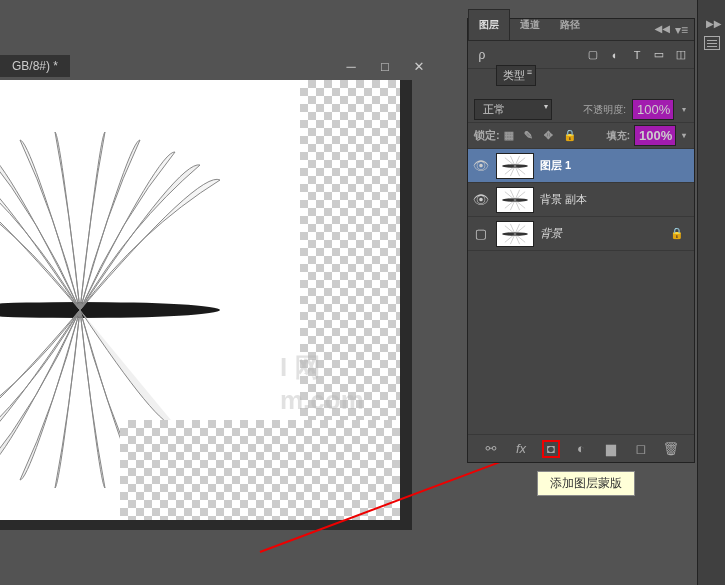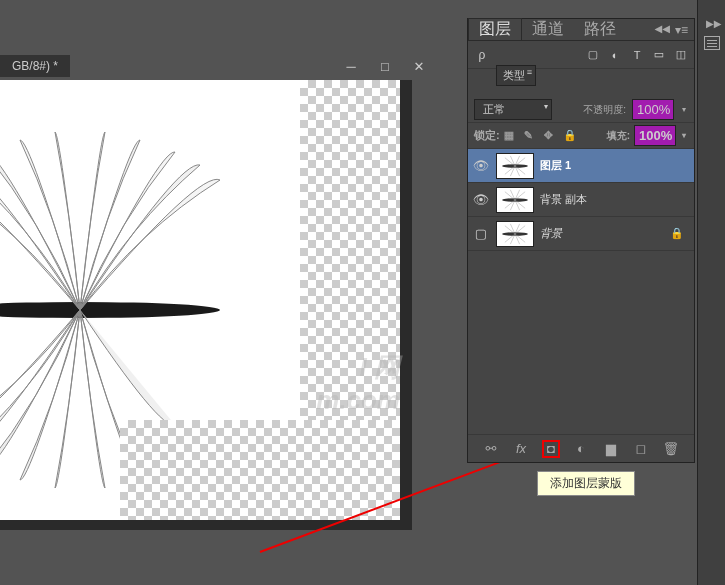--- a/index.html
+++ b/index.html
@@ -1,18 +1,18 @@
 <!DOCTYPE html>
 <html><head>
   <meta charset="utf-8">
   <style>
     * { margin: 0; padding: 0; box-sizing: border-box; font-family: "Microsoft YaHei", sans-serif; }
     body { background: #535353; width: 725px; height: 585px; overflow: hidden; position: relative; }
     
-    .workspace { position: absolute; left: 0; top: 0; width: 440px; height: 422px; background: #535353; text-align: right; }
+    .workspace { position: absolute; left: 0; top: 0; width: 440px; height: 422px; background: #535353; }
     .doc-tab { position: absolute; left: 0; top: 55px; background: #333; padding: 4px 12px; color: #ccc; font-size: 12px; }
     .win-controls { position: absolute; right: 10px; top: 55px; display: flex; gap: 12px; }
     .win-btn { width: 22px; height: 22px; display: flex; align-items: center; justify-content: center; color: #ccc; cursor: pointer; font-size: 13px; }
     
     .canvas-area { position: absolute; left: 0; top: 80px; width: 412px; height: 450px; background: #2a2a2a; }
     .canvas { position: absolute; left: 0; top: 0; width: 400px; height: 440px; }
     .img-area { position: absolute; left: 0; top: 0; width: 300px; height: 440px; background: #fff; }
     .book-svg { width: 100%; height: 100%; }
     .transparency { position: absolute; left: 300px; top: 0; width: 100px; height: 440px; 
       background-image: 
@@ -27,25 +27,25 @@
     .transparency2 { position: absolute; left: 120px; top: 340px; width: 280px; height: 100px;
       background-image: 
         linear-gradient(45deg, #ccc 25%, transparent 25%),
         linear-gradient(-45deg, #ccc 25%, transparent 25%),
         linear-gradient(45deg, transparent 75%, #ccc 75%),
         linear-gradient(-45deg, transparent 75%, #ccc 75%);
       background-size: 16px 16px;
       background-position: 0 0, 0 8px, 8px -8px, -8px 0;
       background-color: #fff;
     }
-    .watermark { position: absolute; left: 280px; top: 270px; color: rgba(180,180,180,0.4); font-size: 26px; font-weight: bold; font-style: italic; }
+    .watermark { position: absolute; left: 280px; top: 270px; color: rgba(180,180,180,0.4); font-size: 26px; font-weight: bold; }
     
     .layers-panel { position: absolute; right: 30px; top: 18px; width: 228px; height: 445px; background: #454545; border: 1px solid #222; }
     .panel-header { height: 22px; display: flex; align-items: flex-end; border-bottom: 1px solid #2a2a2a; }
-    .panel-tab { padding: 0 10px; font-size: 16px; color: #aaa; cursor: pointer; }
+    .panel-tab { padding: 8px 10px; font-size: 10px; color: #aaa; cursor: pointer; font-weight: bold; }
     .panel-tab.active { background: #454545; color: #ddd; border-top: 1px solid #2a2a2a; border-left: 1px solid #2a2a2a; border-right: 1px solid #2a2a2a; }
     .panel-collapse { position: absolute; right: 24px; top: 4px; color: #aaa; font-size: 10px; }
     .panel-menu { position: absolute; right: 6px; top: 4px; color: #aaa; font-size: 12px; }
     
     .filter-row { height: 28px; display: flex; align-items: center; padding: 0 6px; gap: 6px; border-bottom: 1px solid #383838; }
     .filter-icon { width: 16px; height: 16px; color: #ccc; display: flex; align-items: center; justify-content: center; font-size: 12px; }
     .filter-dropdown { background: #3a3a3a; color: #ccc; font-size: 11px; padding: 2px 10px 2px 6px; border: 1px solid #222; position: relative; margin-top: 42px; }
     .filter-dropdown::after { content: "≡"; position: absolute; right: 3px; top: 1px; font-size: 9px; }
     .filter-icons { display: flex; gap: 8px; margin-left: auto; }
     .fi { width: 14px; height: 14px; color: #ccc; font-size: 11px; display: flex; align-items: center; justify-content: center; }

